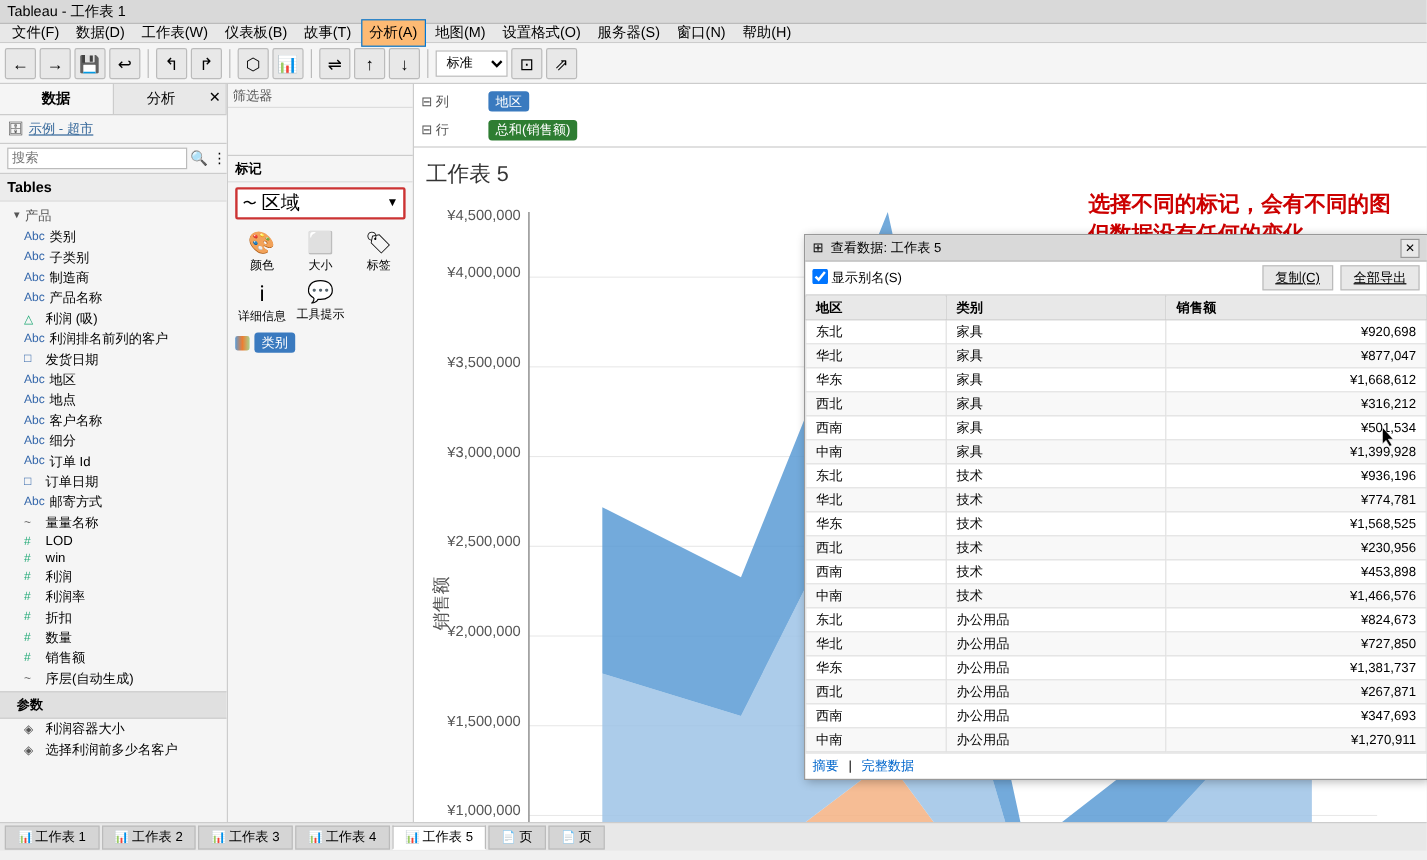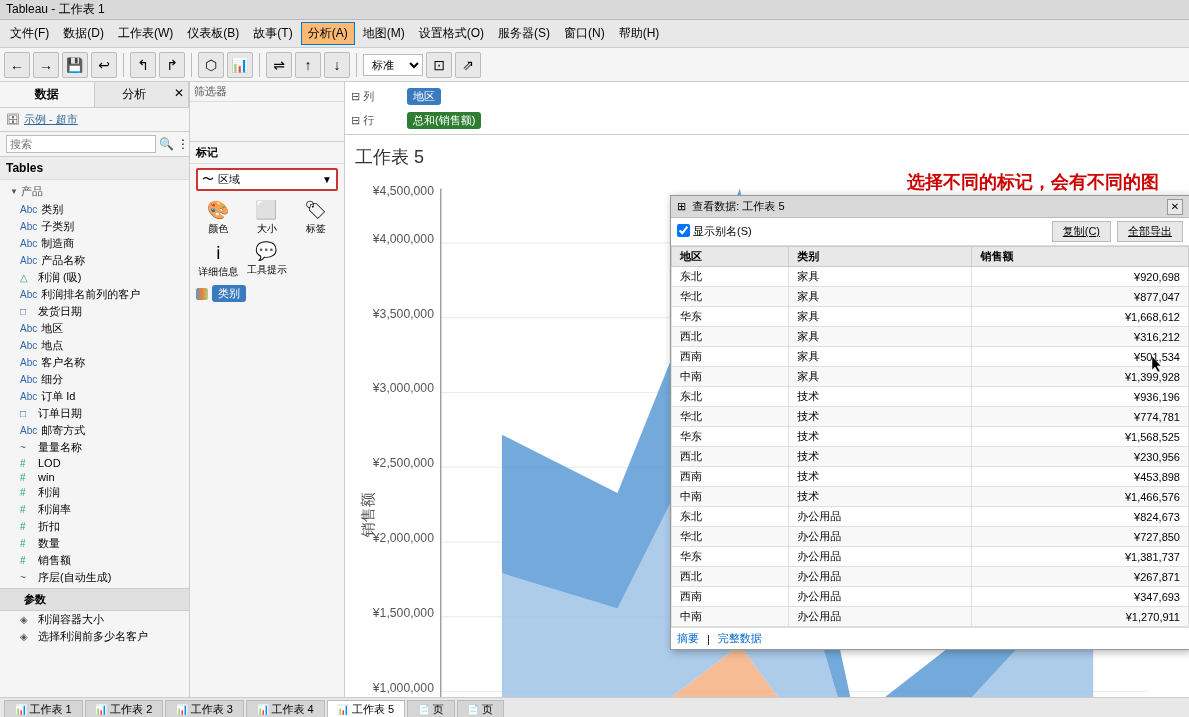--- a/index.html
+++ b/index.html
@@ -12,21 +12,21 @@
       display: flex;
       align-items: center;
       padding: 0 6px;
       font-size: 12px;
       border-bottom: 1px solid #bbb;
     }
 
     
     #menubar {
       background: #e8e8e8;
-      height: 28px;
+      height: 16px;
       display: flex;
       align-items: center;
       padding: 0 4px;
       border-bottom: 1px solid #ccc;
       gap: 2px;
     }
     .menu-item {
       padding: 2px 6px;
       font-size: 12px;
       cursor: pointer;
@@ -148,21 +148,21 @@
       cursor: pointer;
       display: flex;
       align-items: center;
       gap: 4px;
       white-space: nowrap;
     }
     .field-icon { font-size: 10px; color: #555; min-width: 14px; }
     .field-icon.green { color: #2a7; }
     .field-icon.blue { color: #36a; }
     .section-divider {
-      padding: 3px 24px;
+      padding: 3px 14px;
       font-size: 11px;
       font-weight: bold;
       background: #e0e0e0;
       border-top: 1px solid #ccc;
       border-bottom: 1px solid #ccc;
     }
 
     
     #middle-panel {
       width: 155px;
@@ -201,21 +201,21 @@
     #mark-type-selector {
       margin: 4px 6px;
       display: flex;
       align-items: center;
       border: 2px solid #cc3333;
       padding: 1px 4px;
       border-radius: 2px;
       background: white;
       cursor: pointer;
     }
-    .mark-type-label { font-size: 11px; flex: 1; }
+    .mark-type-label { font-size: 16px; flex: 1; }
     .mark-type-arrow { font-size: 10px; }
     .marks-grid {
       display: grid;
       grid-template-columns: repeat(3, 1fr);
       gap: 4px;
       padding: 4px 6px;
     }
     .mark-prop {
       display: flex;
       flex-direction: column;

